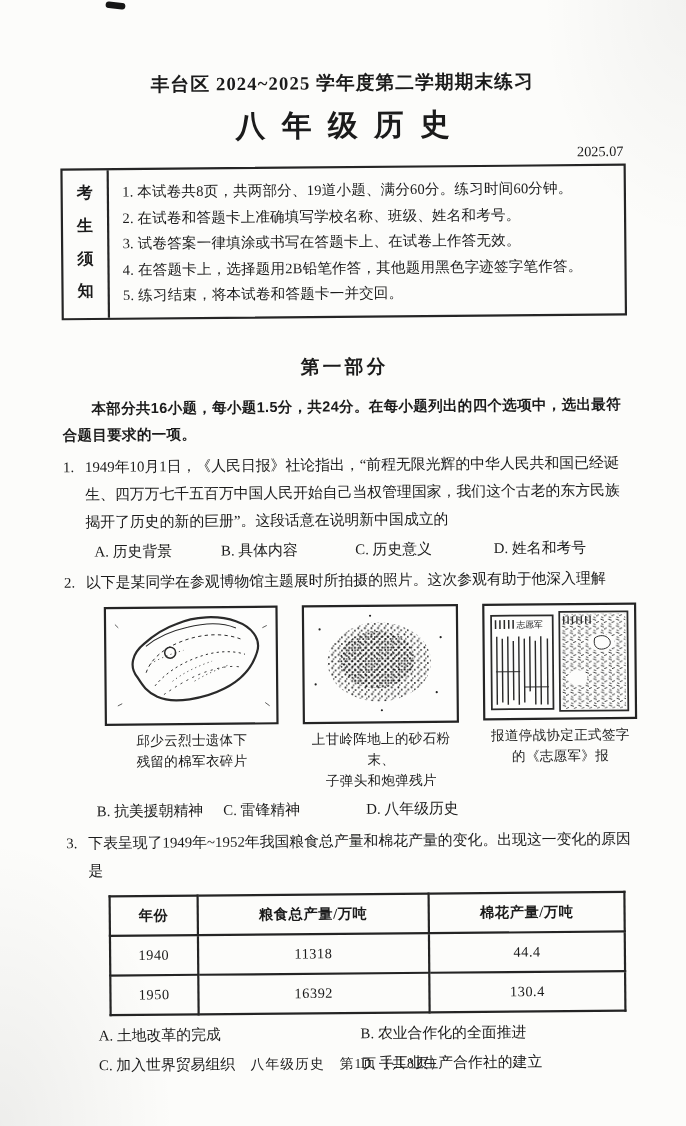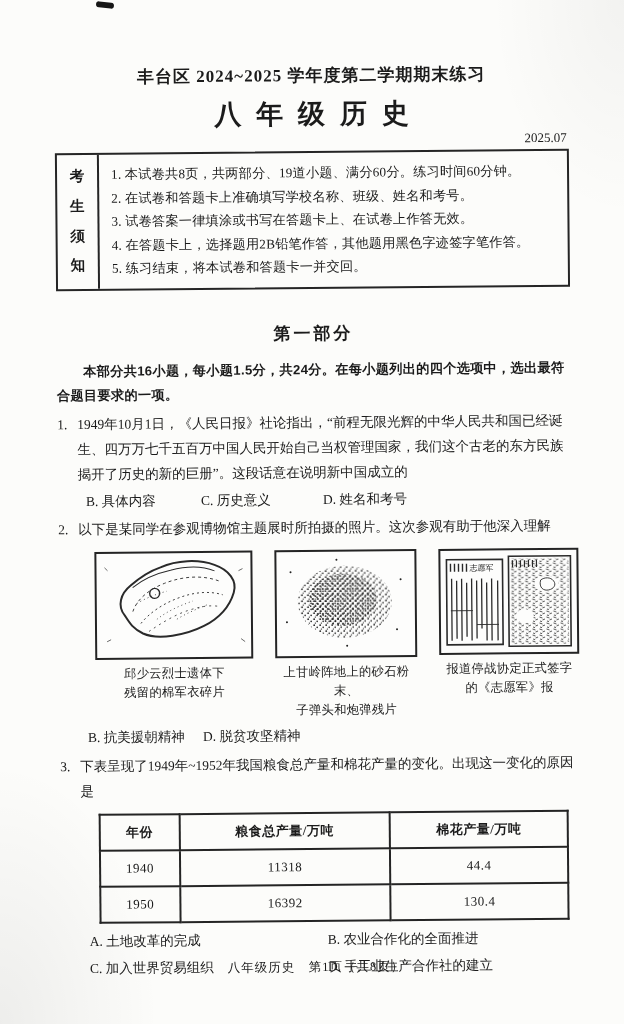--- a/index.html
+++ b/index.html
@@ -105,20 +105,21 @@
       </div>
 
       <div class="part-heading">第一部分</div>
       <div class="intro">本部分共16小题，每小题1.5分，共24分。在每小题列出的四个选项中，选出最符合题目要求的一项。</div>
 
       <div class="question q1">
         <div class="qnum">1.</div>
         <div class="qbody">
           <div>1949年10月1日，《人民日报》社论指出，“前程无限光辉的中华人民共和国已经诞生、四万万七千五百万中国人民开始自己当权管理国家，我们这个古老的东方民族揭开了历史的新的巨册”。这段话意在说明新中国成立的</div>
           <div class="opt-row">
+            <span>A. 历史背景</span>
             <span>B. 具体内容</span>
             <span>C. 历史意义</span>
             <span>D. 姓名和考号</span>
           </div>
         </div>
       </div>
 
       <div class="question q2">
         <div class="qnum">2.</div>
         <div class="qbody">
@@ -192,21 +193,22 @@
               </svg>
               <div class="caption">
                 <div>报道停战协定正式签字</div>
                 <div>的《志愿军》报</div>
               </div>
             </div>
           </div>
 
           <div class="opt-row">
             <span>B. 抗美援朝精神</span>
-            <span>D. 脱贫攻坚精神</span>
+            <span>C. 雷锋精神</span>
+            <span>D. 八年级历史</span>
           </div>
         </div>
       </div>
 
       <div class="question q3">
         <div class="qnum">3.</div>
         <div class="qbody">
           <div>下表呈现了1949年~1952年我国粮食总产量和棉花产量的变化。出现这一变化的原因是</div>
 
           <table class="grain">

